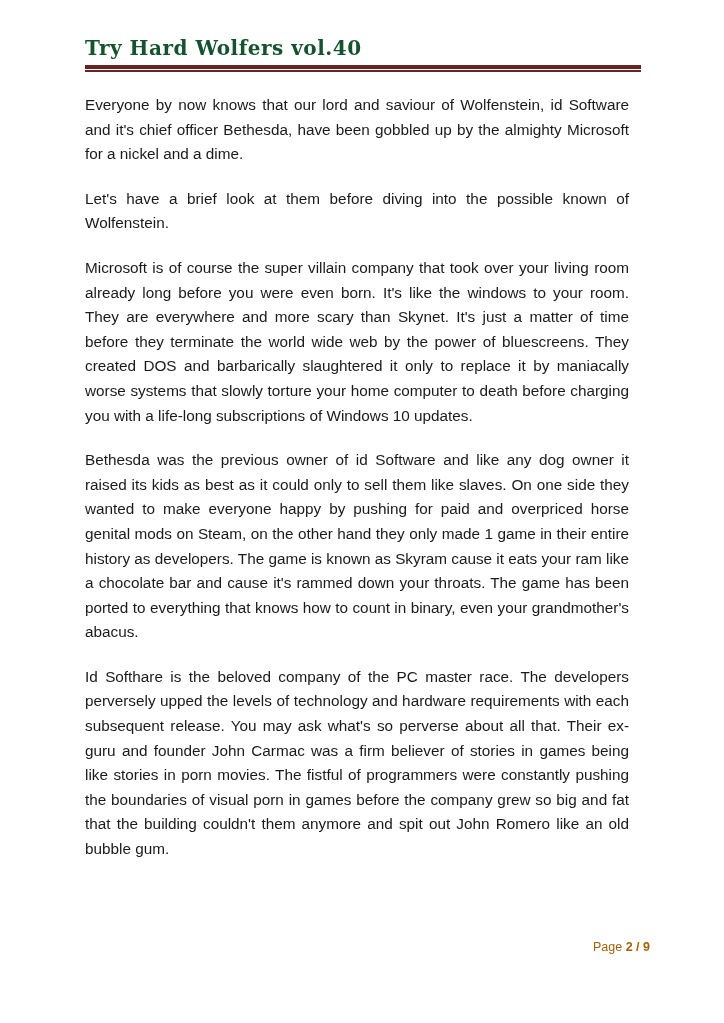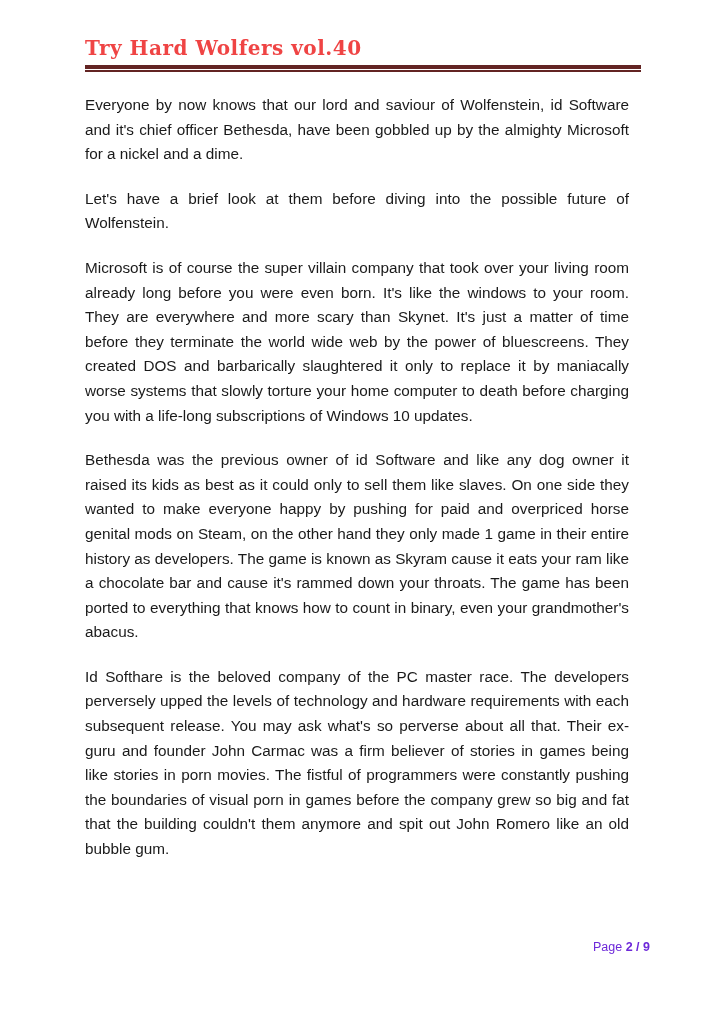--- a/index.html
+++ b/index.html
@@ -22,21 +22,21 @@
     width: 556px;
     top: 36px;
   }
   .header-row {
     display: flex;
     justify-content: space-between;
     align-items: baseline;
     font-family: "DejaVu Serif", serif;
     font-weight: bold;
     font-size: 20px;
-    color: #ef4444;
+    color: #14532d;
     letter-spacing: 0.5px;
   }
   .header-rule {
     margin-top: 5px;
   }
   .header-rule .thick { height: 4px; background: #632423; }
   .header-rule .gap   { height: 1px; background: #ffffff; }
   .header-rule .thin  { height: 2px; background: #632423; }
   .body-text {
     margin-top: 21px;
@@ -45,21 +45,21 @@
     text-align: justify;
   }
   .body-text p {
     margin: 0 12px 20px 0;
   }
   .footer {
     position: absolute;
     right: 74px;
     top: 940px;
     font-size: 12.5px;
-    color: #6d28d9;
+    color: #a16207;
   }
   .footer .num { font-weight: bold; }
 </style>
 </head>
 <body>
 
 <div class="page">
   <div class="content">
 
     <div class="header-row">
@@ -67,21 +67,21 @@
     </div>
 
     <div class="header-rule">
       <div class="thick"></div>
       <div class="gap"></div>
       <div class="thin"></div>
     </div>
 
     <div class="body-text">
       <p>Everyone by now knows that our lord and saviour of Wolfenstein, id Software and it's chief officer Bethesda, have been gobbled up by the almighty Microsoft for a nickel and a dime.</p>
-      <p>Let's have a brief look at them before diving into the possible future of Wolfenstein.</p>
+      <p>Let's have a brief look at them before diving into the possible known of Wolfenstein.</p>
       <p>Microsoft is of course the super villain company that took over your living room already long before you were even born. It's like the windows to your room. They are everywhere and more scary than Skynet. It's just a matter of time before they terminate the world wide web by the power of bluescreens. They created DOS and barbarically slaughtered it only to replace it by maniacally worse systems that slowly torture your home computer to death before charging you with a life-long subscriptions of Windows 10 updates.</p>
       <p>Bethesda was the previous owner of id Software and like any dog owner it raised its kids as best as it could only to sell them like slaves. On one side they wanted to make everyone happy by pushing for paid and overpriced horse genital mods on Steam, on the other hand they only made 1 game in their entire history as developers. The game is known as Skyram cause it eats your ram like a chocolate bar and cause it's rammed down your throats. The game has been ported to everything that knows how to count in binary,  even your grandmother's abacus.</p>
       <p>Id Softhare is the beloved company of the PC master race. The developers perversely upped the levels of technology and hardware requirements with each subsequent release. You may ask what's so perverse about all that. Their ex-guru and founder John Carmac was a firm believer of stories in games being like stories in porn movies. The fistful of programmers were constantly pushing the boundaries of visual porn in games before the company grew so big and fat that the building couldn't them anymore and spit out John Romero like an old bubble gum.</p>
     </div>
 
   </div>
 
   <div class="footer"><span>Page</span>&nbsp;<span class="num">2</span>&nbsp;<span class="num">/</span>&nbsp;<span class="num">9</span></div>
 </div>
 

